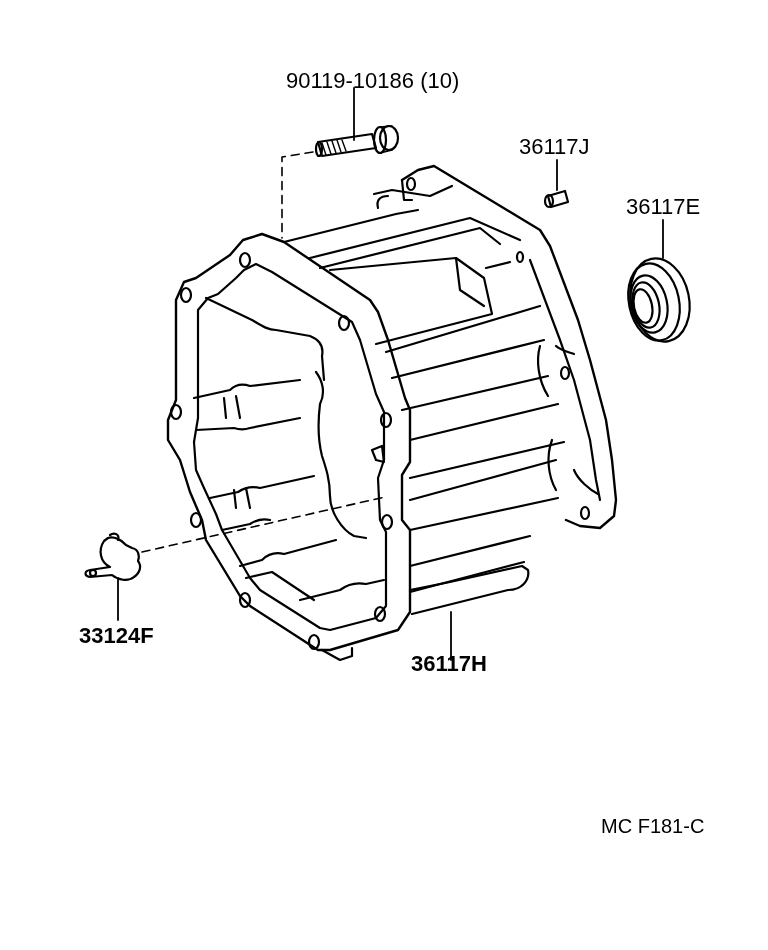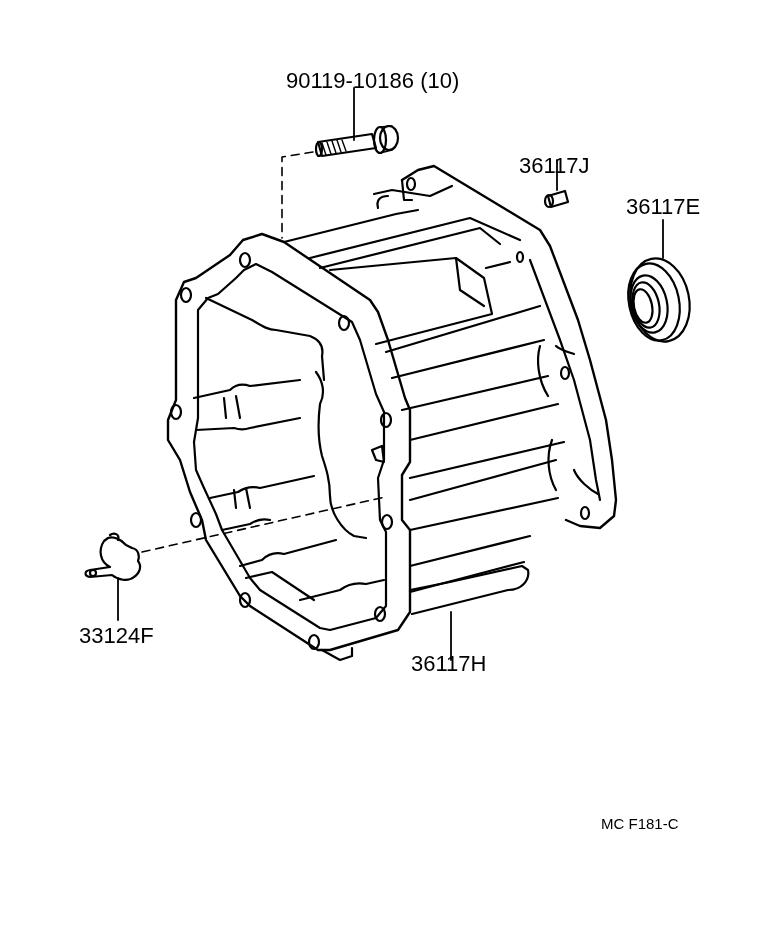--- a/index.html
+++ b/index.html
@@ -15,22 +15,22 @@
     width: 768px; height: 950px;
   }
   .label {
     position: absolute;
     font-family: "Liberation Sans", sans-serif;
     color: #000000;
     white-space: nowrap;
     line-height: 1;
   }
   .part-label { font-size: 22px; letter-spacing: 0px; }
-  .bold { font-weight: normal; }
-  .code-label { font-size: 15px; }
+  .bold { font-weight: bold; }
+  .code-label { font-size: 20px; }
 </style>
 </head>
 <body>
 
 <div id="canvas">
 
   <svg class="art" viewBox="0 0 768 950" xmlns="http://www.w3.org/2000/svg" fill="none" stroke="#000" stroke-width="2.2" stroke-linecap="round" stroke-linejoin="round">
 
     <g>
 
@@ -136,21 +136,21 @@
       <path d="M540 346 C536 360 538 380 548 396"></path>
       <path d="M556 346 C560 350 568 352 574 354"></path>
       <path d="M552 440 C546 456 548 476 556 490"></path>
       <path d="M574 470 C578 480 590 490 598 494"></path>
       <path d="M372 450 L382 446 L384 462 L376 460 Z"></path>
     </g>
   </svg>
 
   <div class="label part-label" style="left:286px; top:62px;margin-top:8px;">90119-10186 (10)</div>
 
-  <div class="label part-label" style="left:519px; top:155px;">36117J</div>
+  <div class="label part-label" style="left:519px; top:136px;">36117J</div>
 
   <div class="label part-label" style="left:626px; top:196px;text-align:right;">36117E</div>
 
   <div class="label part-label bold" style="left:411px; top:653px;">36117H</div>
 
   <div class="label part-label bold" style="left:79px; top:625px;">33124F</div>
 
   <div class="label code-label" style="left:601px; top:816px;">MC F181-C</div>
 </div>
 

